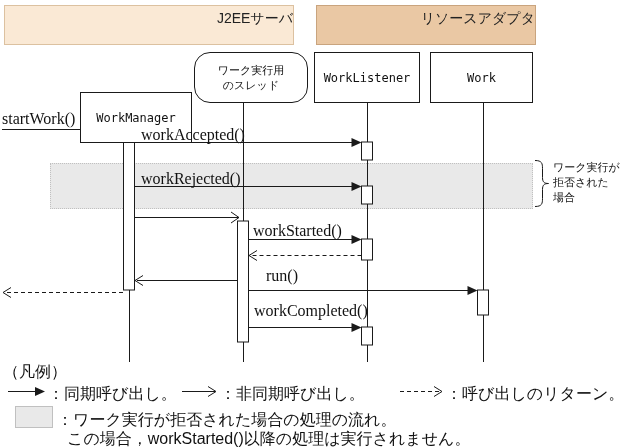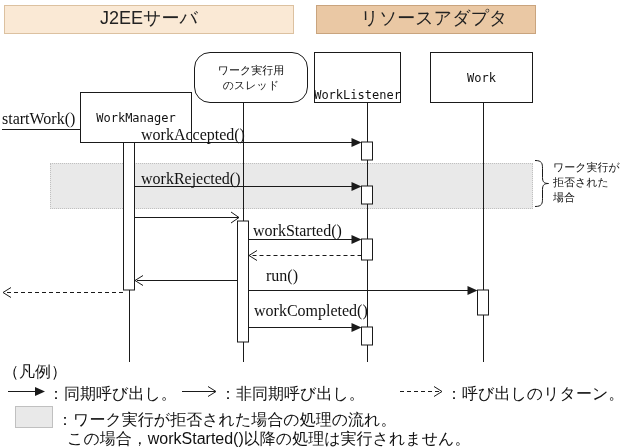--- a/index.html
+++ b/index.html
@@ -6,22 +6,22 @@
     --j2ee-header-bg:#FAE9D5; --j2ee-header-border:#DCC1A0;
     --adapter-header-bg:#EAC8A4; --adapter-header-border:#C9A47E;
     --band-bg:#E9E9E9; --band-border:#C0C0C0; --line:#1A1A1A;
   }
   html,body{margin:0;padding:0;background:#fff;}
   #canvas{
     position:relative;width:640px;height:447px;background:#fff;overflow:hidden;
     font-family:"Liberation Sans","DejaVu Sans",sans-serif;color:#111;
   }
   .hdr{
-    position:absolute;top:5px;height:29px;line-height:24px;text-align:center;
-    font-size:18px;color:#222;box-sizing:border-box;
+    position:absolute;top:5px;height:40px;line-height:24px;text-align:right;
+    font-size:14px;color:#222;box-sizing:border-box;
   }
   #hdr-j2ee{left:4px;width:290px;background:var(--j2ee-header-bg);border:1px solid var(--j2ee-header-border);}
   #hdr-adapter{left:316px;width:220px;background:var(--adapter-header-bg);border:1px solid var(--adapter-header-border);padding-left:16px;}
   .pbox{
     position:absolute;top:52px;height:51px;background:#fff;border:1px solid var(--line);
     box-sizing:border-box;display:flex;align-items:center;justify-content:center;
     flex-direction:column;z-index:3;
   }
   .mono{font-family:"DejaVu Sans Mono","Liberation Mono",monospace;}
   .pbox .nm{font-size:12px;}
@@ -110,21 +110,21 @@
     <polyline fill="none" points="434,386.5 442,391.5 434,396.5"></polyline>
   </svg>
 
   <div class="pbox" style="left:80px;width:112px;margin-top:40px;">
     <span class="nm mono">WorkManager</span>
   </div>
   <div class="pbox" style="left:194px;width:114px;border-radius:16px;">
     <span class="jp">ワーク実行用</span>
     <span class="jp">のスレッド</span>
   </div>
-  <div class="pbox" style="left:314px;width:87px;justify-content:flex-end;">
+  <div class="pbox" style="left:314px;width:106px;">
     <span class="nm mono">WorkListener</span>
   </div>
   <div class="pbox" style="left:430px;width:103px;">
     <span class="nm mono">Work</span>
   </div>
 
   <div class="msg" style="left:2px;top:110px;">startWork()</div>
   <div class="msg" style="left:141px;top:126px;">workAccepted()</div>
   <div class="msg" style="left:141px;top:170px;">workRejected()</div>
   <div class="msg" style="left:253px;top:222px;">workStarted()</div>

